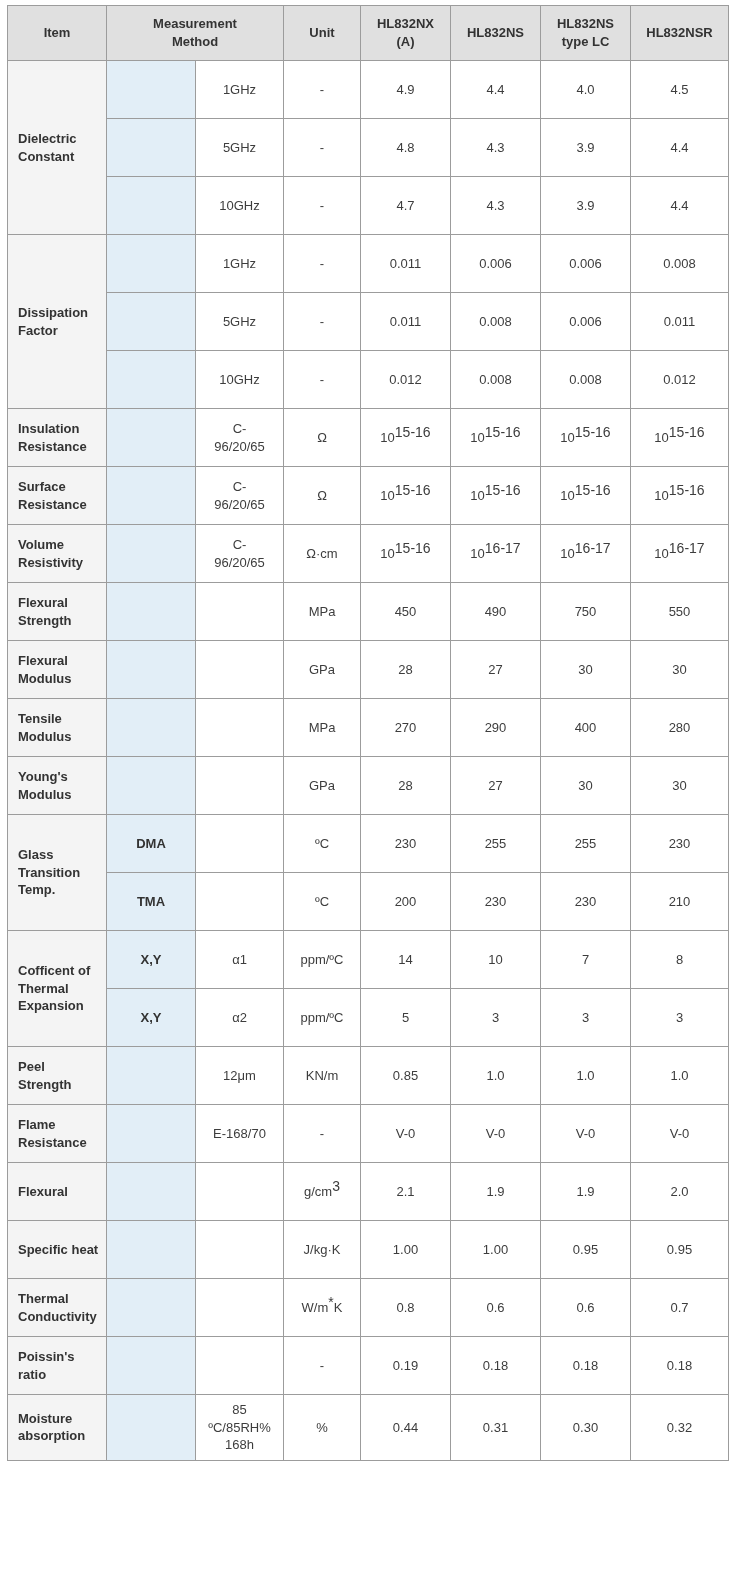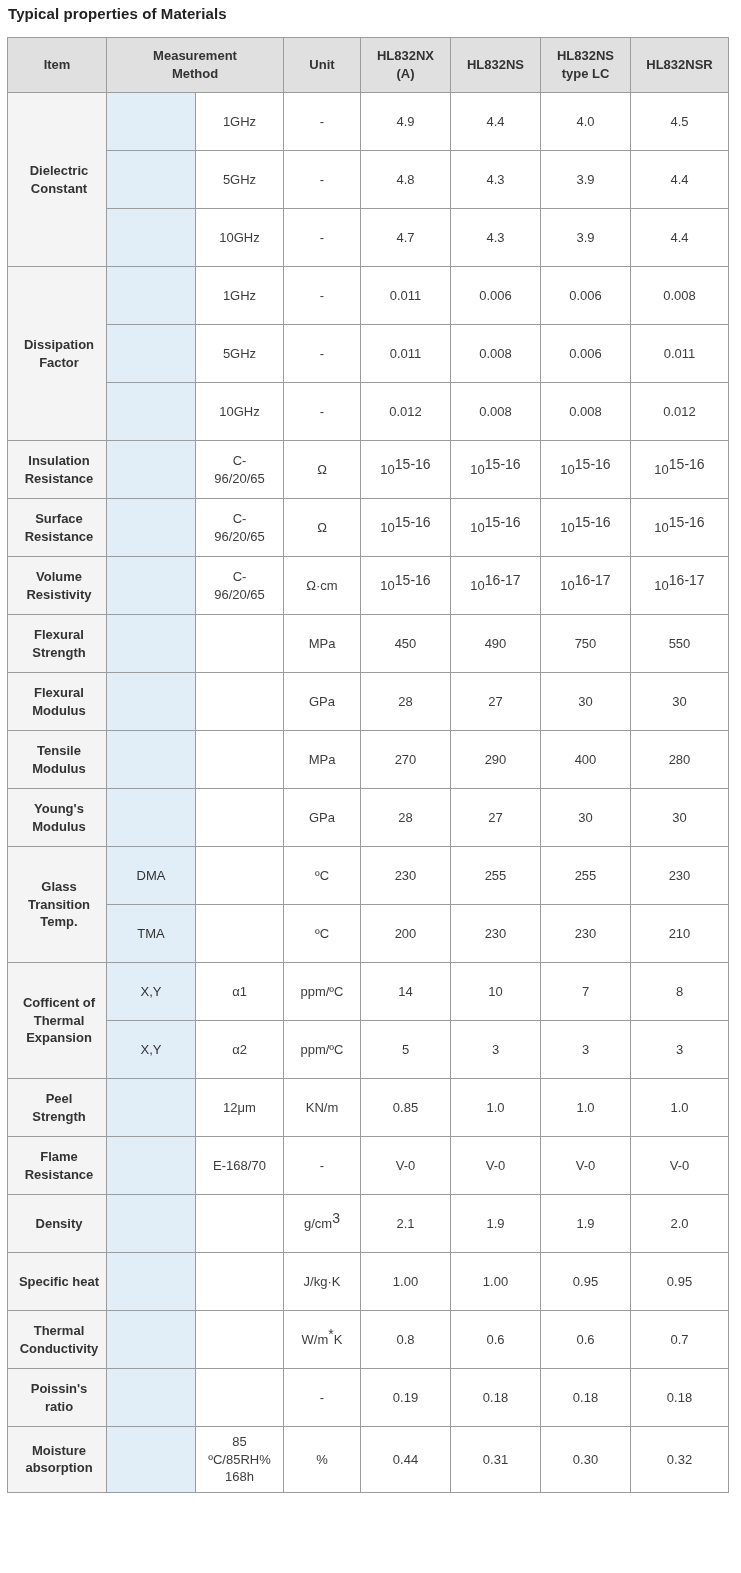--- a/index.html
+++ b/index.html
@@ -50,38 +50,37 @@
   }
   thead th{
     background:var(--header-bg);
     color:var(--bold-text);
     font-weight:bold;
     height:55px;
   }
   tbody td{height:58px;}
   td.item{
     background:var(--item-bg);
-    text-align:center;
+    text-align:left;
     font-weight:bold;
     color:var(--bold-text);
     padding:6px 6px 6px 10px;
   }
   td.m1{
     background:var(--accent-bg);
-    font-weight:normal;
+    font-weight:bold;
     color:var(--bold-text);
   }
   td.m2,td.unit,td.val{background:#ffffff;}
   sup{font-size:14px;line-height:0;}
 </style>
 </head>
 <body>
 
 <div class="page">
-  <h1 class="page-title">Typical properties of Materials</h1>
 
   <table class="props">
     <colgroup>
       <col class="c-item">
         <col class="c-m1">
         <col class="c-m2">
         <col class="c-unit">
       <col class="c-v1">
         <col class="c-v2">
         <col class="c-v3">
@@ -283,21 +282,21 @@
           <td class="item" rowspan="1">Flame Resistance</td>
           <td class="m1"></td>
           <td class="m2">E-168/70</td>
           <td class="unit">-</td>
           <td class="val">V-0</td>
           <td class="val">V-0</td>
           <td class="val">V-0</td>
           <td class="val">V-0</td>
         </tr>
         <tr>
-          <td class="item" rowspan="1">Density</td>
+          <td class="item" rowspan="1">Flexural</td>
           <td class="m1"></td>
           <td class="m2"></td>
           <td class="unit">g/cm<sup>3</sup></td>
           <td class="val">2.1</td>
           <td class="val">1.9</td>
           <td class="val">1.9</td>
           <td class="val">2.0</td>
         </tr>
         <tr>
           <td class="item" rowspan="1">Specific heat</td>

